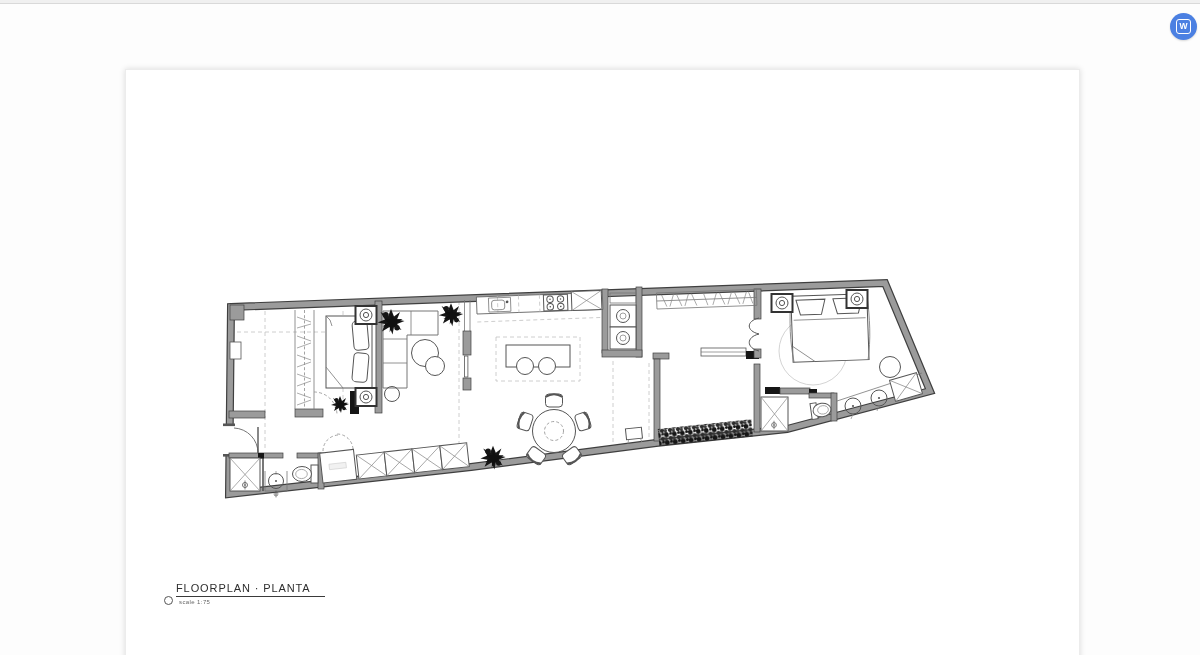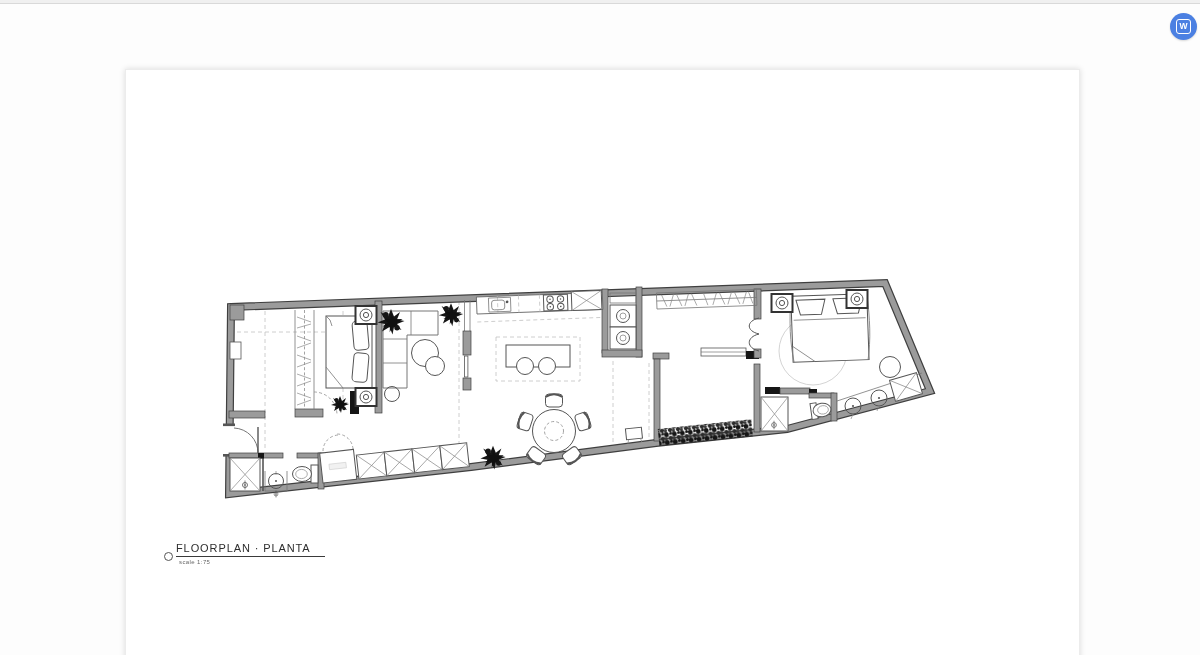--- a/index.html
+++ b/index.html
@@ -7,21 +7,21 @@
   .topbar{position:absolute;left:0;top:0;width:1200px;height:3px;
     background:#f0f0f0;border-bottom:1px solid #d9d9d9;}
   .logo-btn{position:absolute;left:1170px;top:13px;width:27px;height:27px;
     border-radius:50%;display:flex;align-items:center;justify-content:center;
     cursor:pointer;box-shadow:0 1px 2px rgba(0,0,0,.15);}
   .logo-btn .glyph{width:13px;height:13px;border:1.6px solid #fff;border-radius:3px;
     color:#fff;font-size:8.5px;font-weight:bold;line-height:13px;text-align:center;}
   .page{position:absolute;left:125px;top:69px;width:953px;height:780px;
     background:#ffffff;box-shadow:0 0 6px rgba(0,0,0,.14);border:1px solid #ececec;}
   .plan{position:absolute;left:0;top:0;}
-  .titleblock{position:absolute;left:38px;top:472px;display:flex;align-items:center;}
+  .titleblock{position:absolute;left:38px;top:512px;display:flex;align-items:flex-end;}
   .tb-circle{width:7px;height:7px;border:1px solid #555;border-radius:50%;
     margin:6px 3px 0 0;flex:0 0 auto;}
   .tb-title{font-size:11px;letter-spacing:.9px;color:#2e2e2e;
     border-bottom:1.2px solid #3a3a3a;padding:0 14px 2px 0;white-space:nowrap;}
   .tb-scale{font-size:6px;letter-spacing:.4px;color:#666;margin:2px 0 0 3px;}
   
   .wl{fill:#9b9b9b;stroke:#3f3f3f;stroke-width:.7}
   .fx{fill:#fff;stroke:#555;stroke-width:1}
   .fx2{fill:none;stroke:#555;stroke-width:1}
   .thin{fill:none;stroke:#777;stroke-width:.8}

